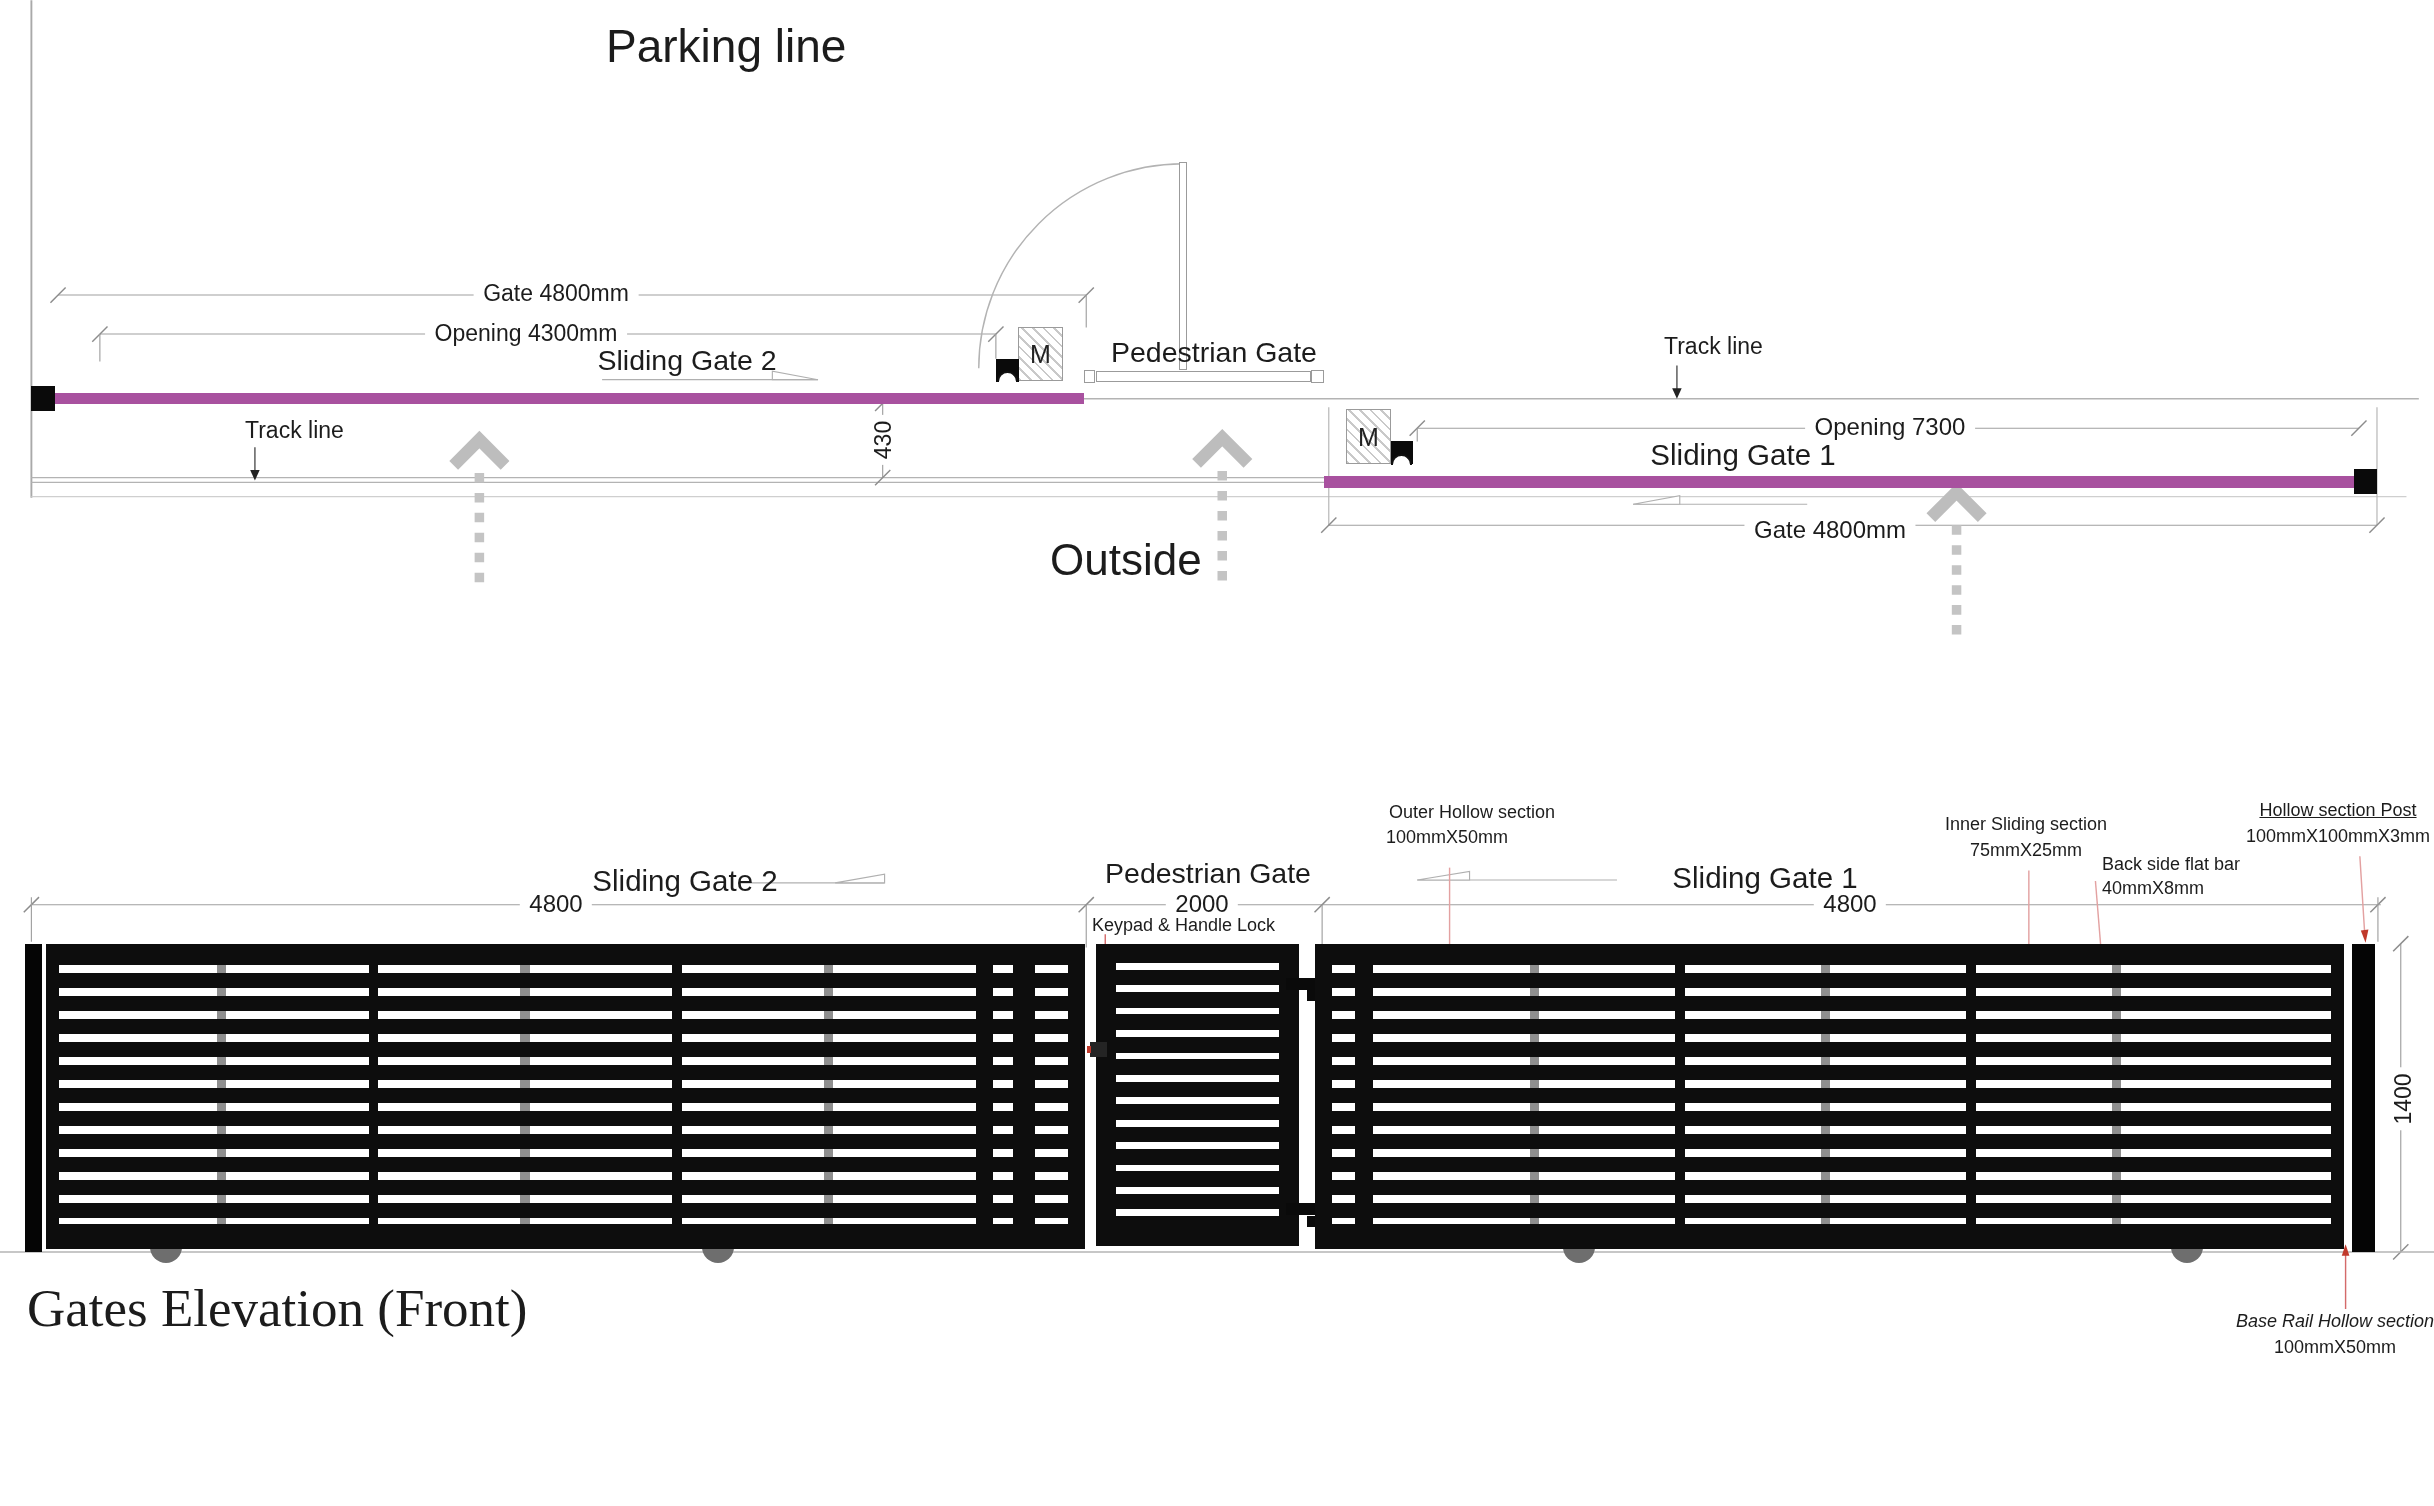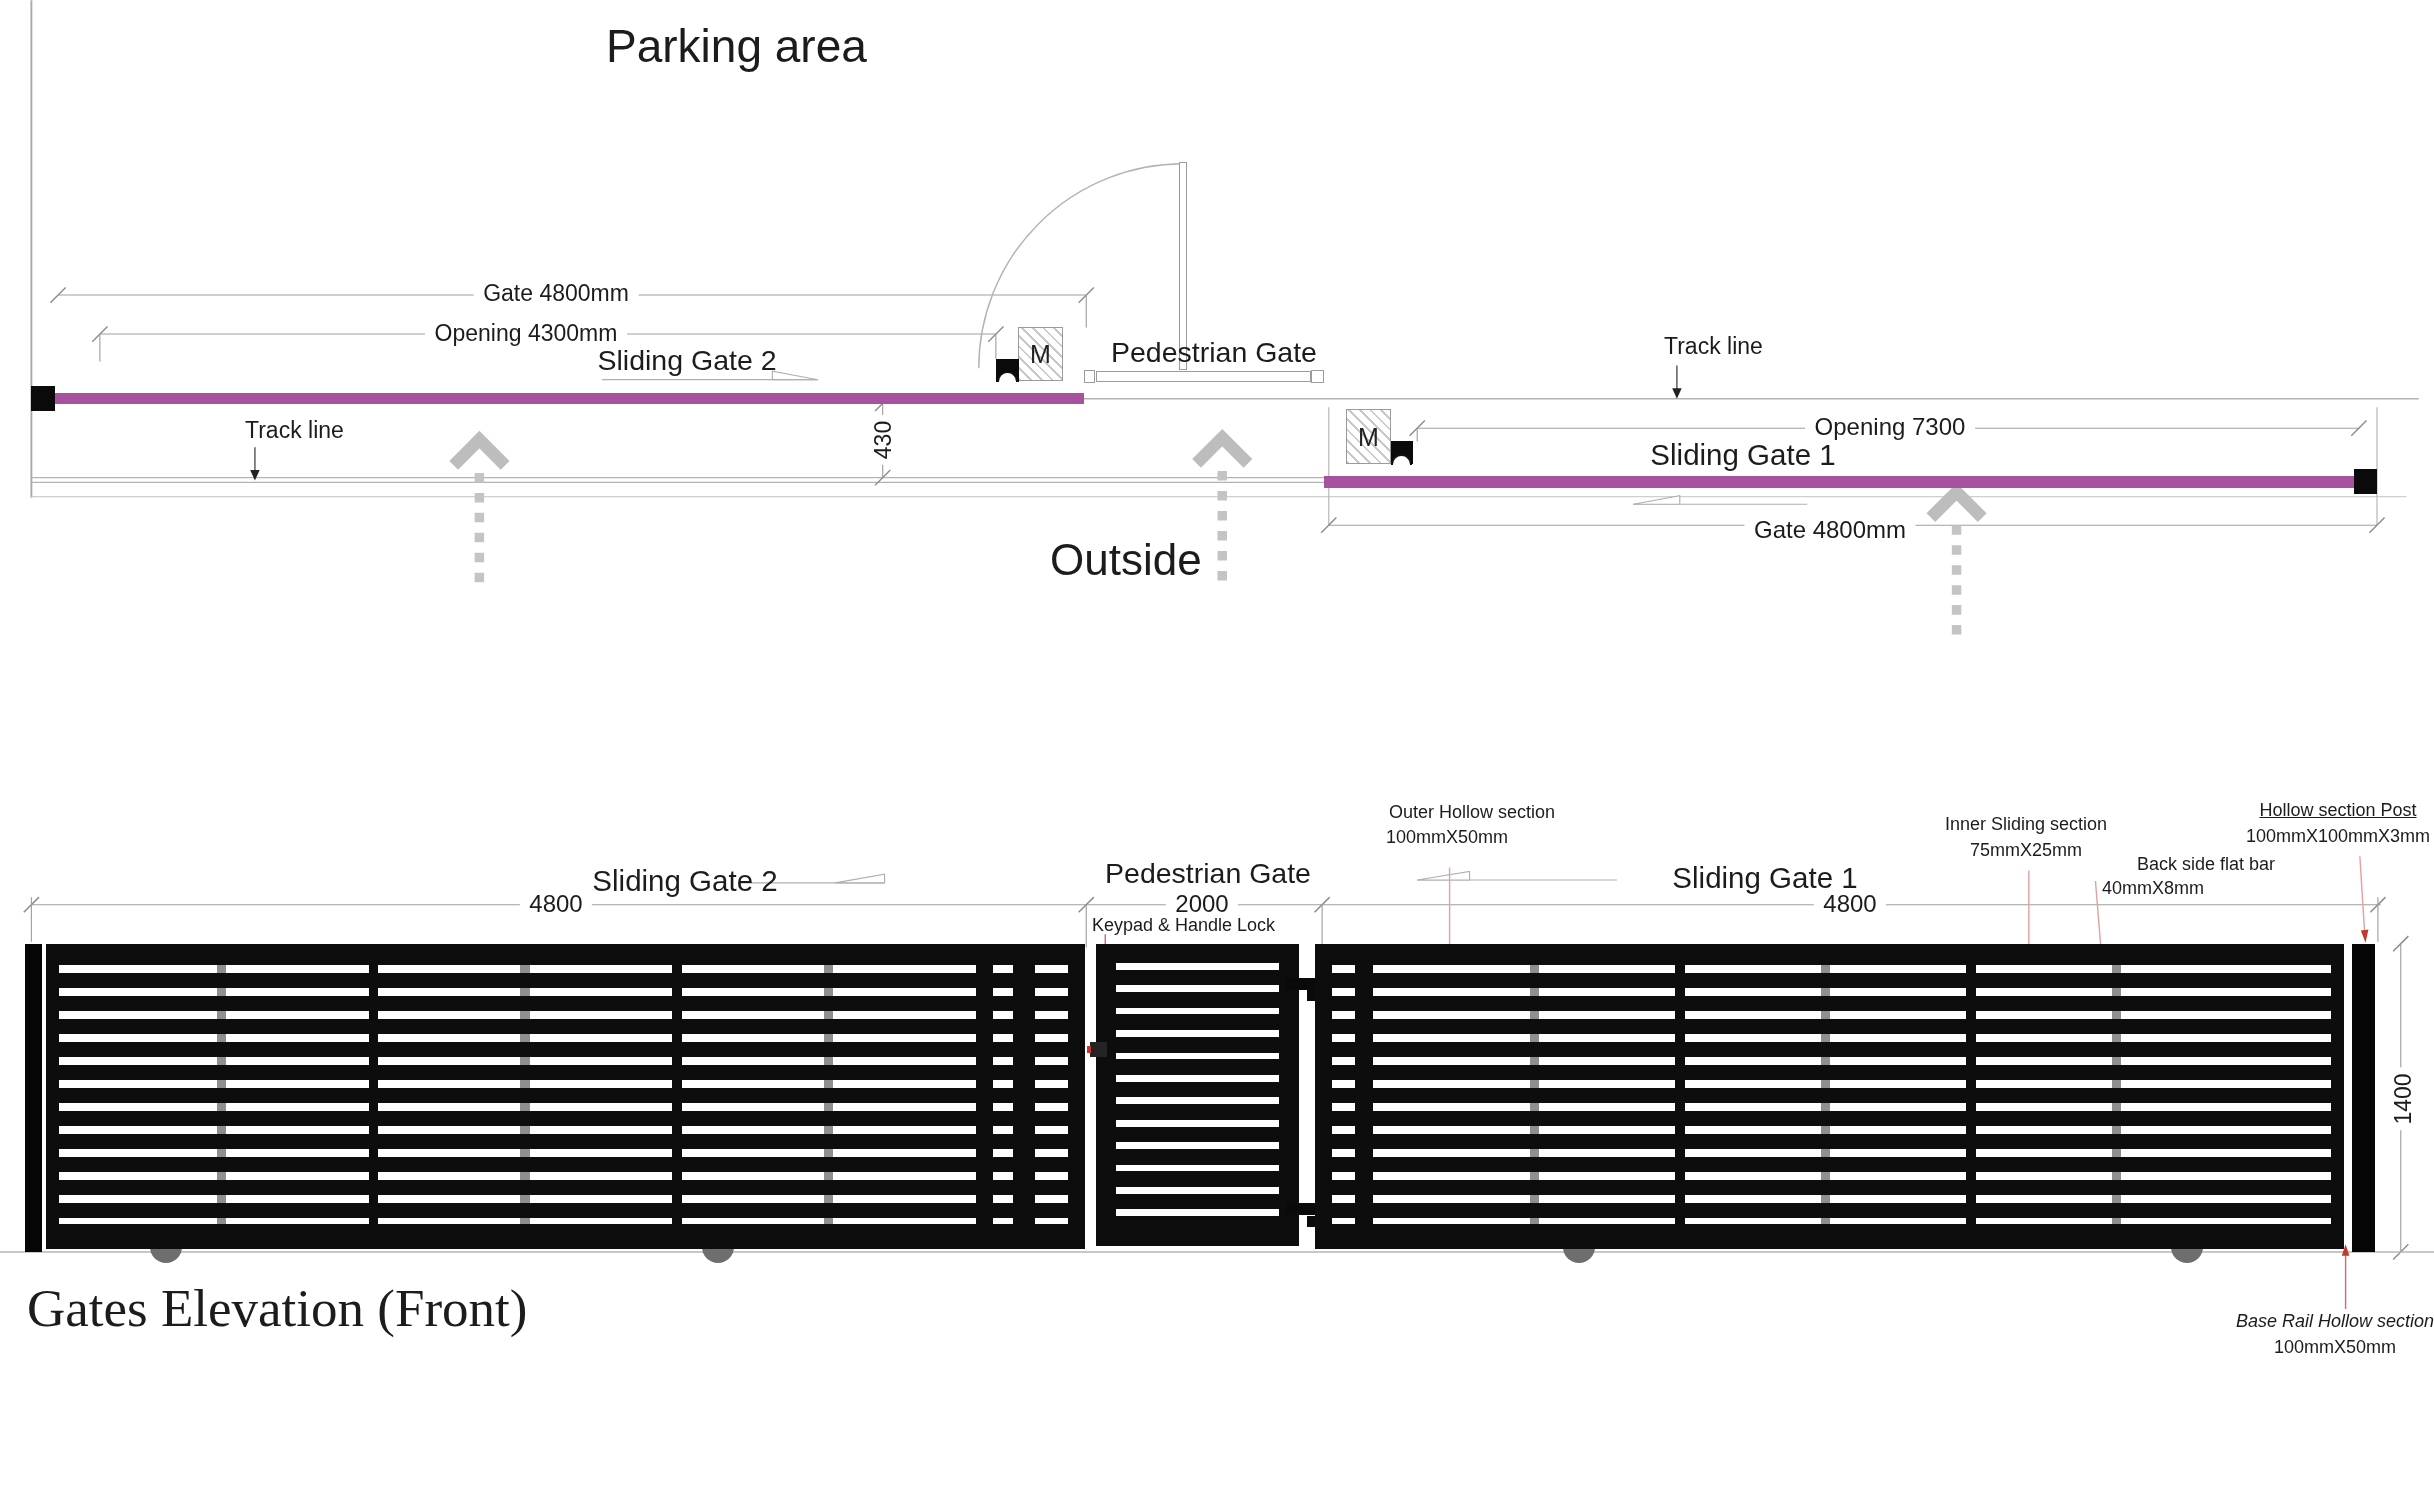--- a/index.html
+++ b/index.html
@@ -136,21 +136,21 @@
     <polygon points="1158,1086 1166,1086 1162,1100" fill="#c0392b"></polygon>
     <line x1="2133" y1="915" x2="2133" y2="1040" stroke="#e3a1a1" stroke-width="1.5"></line>
     <polygon points="2129,1036 2137,1036 2133,1050" fill="#c0392b"></polygon>
     <line x1="2203" y1="926" x2="2210" y2="1012" stroke="#e3a1a1" stroke-width="1.5"></line>
     <line x1="2481" y1="900" x2="2486" y2="980" stroke="#e3a1a1" stroke-width="1.5"></line>
     <polygon points="2482,978 2490,977 2487,991" fill="#c0392b"></polygon>
     <line x1="2466" y1="1376" x2="2466" y2="1316" stroke="#d46a6a" stroke-width="1.5"></line>
     <polygon points="2462,1320 2470,1320 2466,1308" fill="#c0392b"></polygon>
   </svg>
 
-  <div class="lbl t48" style="left:606px;top:19px;">Parking area</div>
+  <div class="lbl t48" style="left:606px;top:19px;">Parking line</div>
 
   <div class="lbl t24 dimtxt ctr" style="left:556px;top:280px;">Gate 4800mm</div>
   <div class="lbl t24 dimtxt ctr" style="left:526px;top:320px;">Opening 4300mm</div>
   <div class="lbl t30 ctr" style="left:687px;top:344px;">Sliding Gate 2</div>
 
   <div class="pbar" style="left:34px;top:393px;width:1050px;height:10.5px;"></div>
   <div class="blacksq" style="left:31px;top:386px;width:24px;height:25px;"></div>
 
   <div class="hatch" style="left:1018px;top:327px;width:45px;height:54px;">
     <span>M</span>
@@ -194,21 +194,21 @@
 
   <div class="lbl t31 ctr" style="left:1765px;top:861px;">Sliding Gate 1</div>
   <div class="lbl t25 dimtxt ctr" style="left:1850px;top:890px;">4800</div>
 
   <div class="lbl t19 ctr" style="left:1447px;top:802px;margin-left:25px;">Outer Hollow section</div>
   <div class="lbl t19 ctr" style="left:1447px;top:827px;">100mmX50mm</div>
 
   <div class="lbl t19 ctr" style="left:2026px;top:814px;">Inner Sliding section</div>
   <div class="lbl t19 ctr" style="left:2026px;top:840px;">75mmX25mm</div>
 
-  <div class="lbl t19" style="left:2102px;top:854px;margin-left:35px;">Back side flat bar</div>
+  <div class="lbl t19" style="left:2102px;top:854px;">Back side flat bar</div>
   <div class="lbl t19" style="left:2102px;top:878px;">40mmX8mm</div>
 
   <div class="lbl t19 ctr" style="left:2338px;top:800px;text-decoration:underline;">Hollow section Post</div>
   <div class="lbl t19 ctr" style="left:2338px;top:826px;">100mmX100mmX3mm</div>
 
   <div class="wheel" style="left:150px;top:1247px;"></div>
   <div class="wheel" style="left:702px;top:1247px;"></div>
   <div class="wheel" style="left:1563px;top:1247px;"></div>
   <div class="wheel" style="left:2171px;top:1247px;"></div>
 

